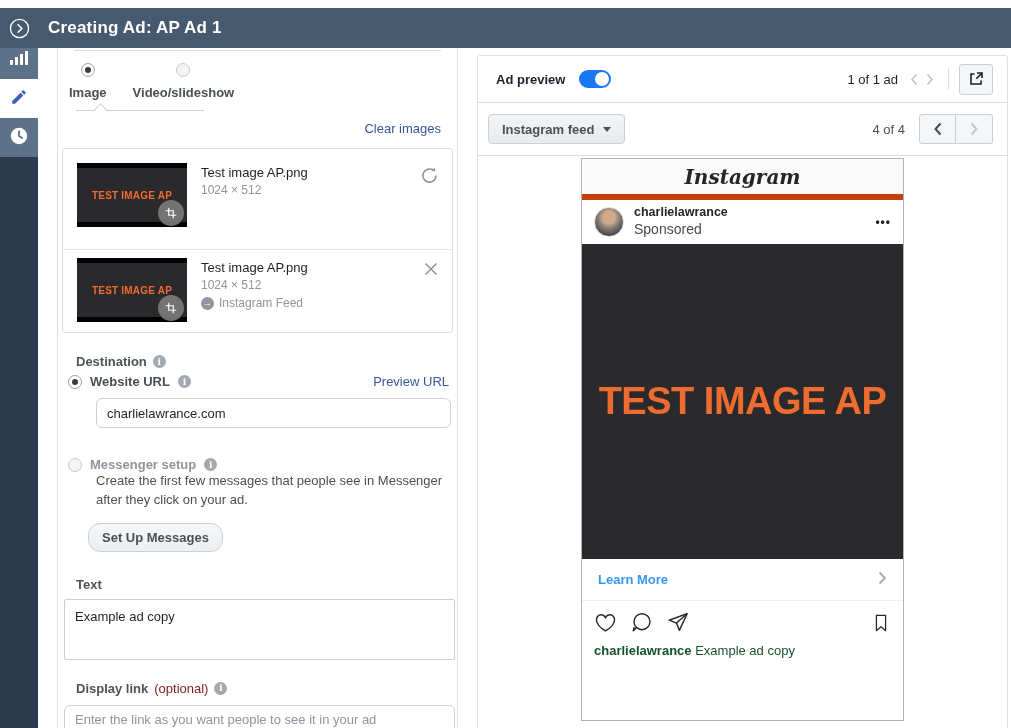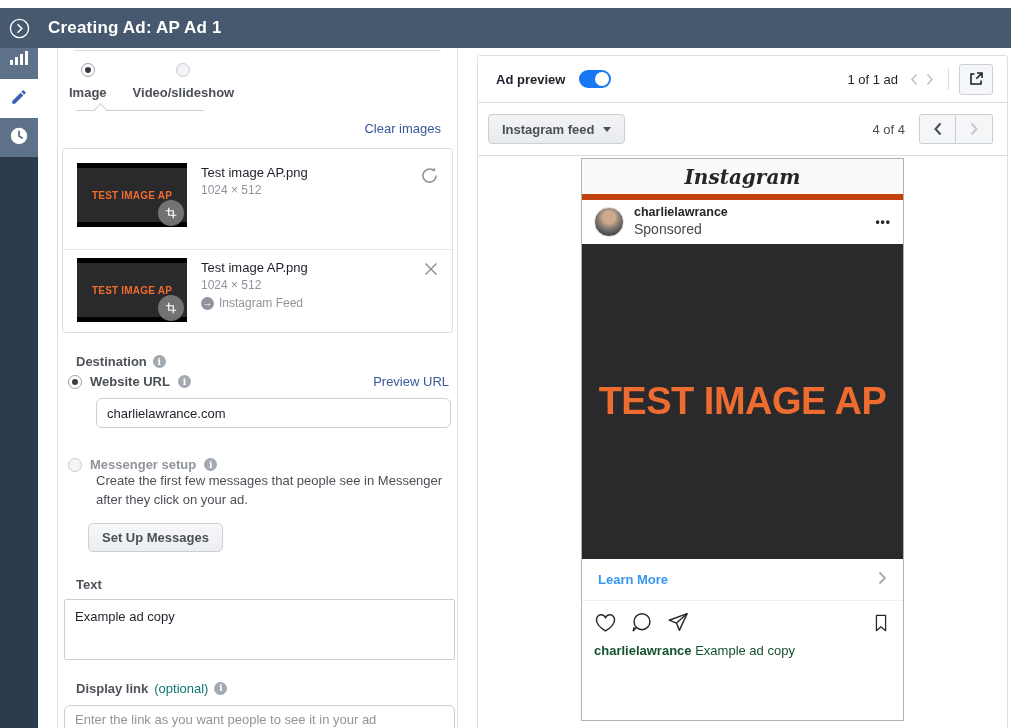--- a/index.html
+++ b/index.html
@@ -46,33 +46,33 @@
   .thumb-crop { position:absolute; right:3px; bottom:1px; width:26px; height:26px; border-radius:50%;
     background:rgba(125,125,125,.88); display:flex; align-items:center; justify-content:center; }
   .img-meta { flex:1; padding-top:2px; }
   .img-name { color:#1d2129; }
   .img-dims { color:#90949c; font-size:12px; margin-top:3px; }
   .img-placement { display:flex; align-items:center; gap:5px; color:#90949c; font-size:12px; margin-top:4px;}
   .dest-circle { width:13px; height:13px; border-radius:50%; background:#90949c; color:#fff;
     font-size:9px; display:flex; align-items:center; justify-content:center; }
   .img-action { padding-top:4px; cursor:pointer; }
   .field-label { display:flex; align-items:center; gap:6px; font-weight:bold; color:#4e535a; margin:20px 0 0 18px;}
-  .optional { font-weight:normal; color:#0f766e; }
+  .optional { font-weight:normal; color:#7f1d1d; }
   .info-i { width:13px; height:13px; border-radius:50%; background:#a3a9b1; color:#fff;
     font-size:9px; font-weight:bold; font-family:"DejaVu Serif",serif;
     display:inline-flex; align-items:center; justify-content:center; flex:0 0 auto;}
   .dest-row { display:flex; align-items:center; margin:5px 8px 0 10px; gap:8px; }
   .spacer { flex:1; }
   .text-input { display:block; height:30px; border:1px solid #ccd0d5; border-radius:6px;
     font-family:inherit; font-size:13px; color:#1d2129; padding:0 10px; outline:none; background:#fff;}
   .url-input { margin:9px 8px 0 38px; width:355px; }
   .msgr-desc { margin:0 14px 0 38px; color:#4b4f56; line-height:1.45; }
   .btn-gray { display:inline-block; margin:13px 0 0 30px; padding:6px 13px; font-weight:bold;
     color:#4b4f56; font-size:13px; background:linear-gradient(#f6f7f9,#eceef1);
-    border:1px solid #ccd0d5; border-radius:5px; cursor:pointer; font-family:inherit;}
+    border:1px solid #ccd0d5; border-radius:12px; cursor:pointer; font-family:inherit;}
   .textarea { margin:7px 4px 0 6px; width:391px; height:61px; border:1px solid #ccd0d5; border-radius:2px;
     font-family:inherit; font-size:13px; color:#1d2129; padding:9px 10px; resize:none; outline:none;}
   .display-input { margin:9px 4px 0 6px; width:391px; }
   .display-input::placeholder { color:#90949c; }
   
   .preview-panel { position:absolute; left:477px; top:55px; bottom:-4px; width:531px;
     background:#fff; border:1px solid #dddfe2; border-radius:3px; }
   .pv-row1 { height:46px; display:flex; align-items:center; padding:0 14px 0 18px; }
   .pv-title { font-weight:bold; color:#1d2129; }
   .toggle { width:32px; height:18px; border-radius:9px; background:#1877f2; position:relative;

